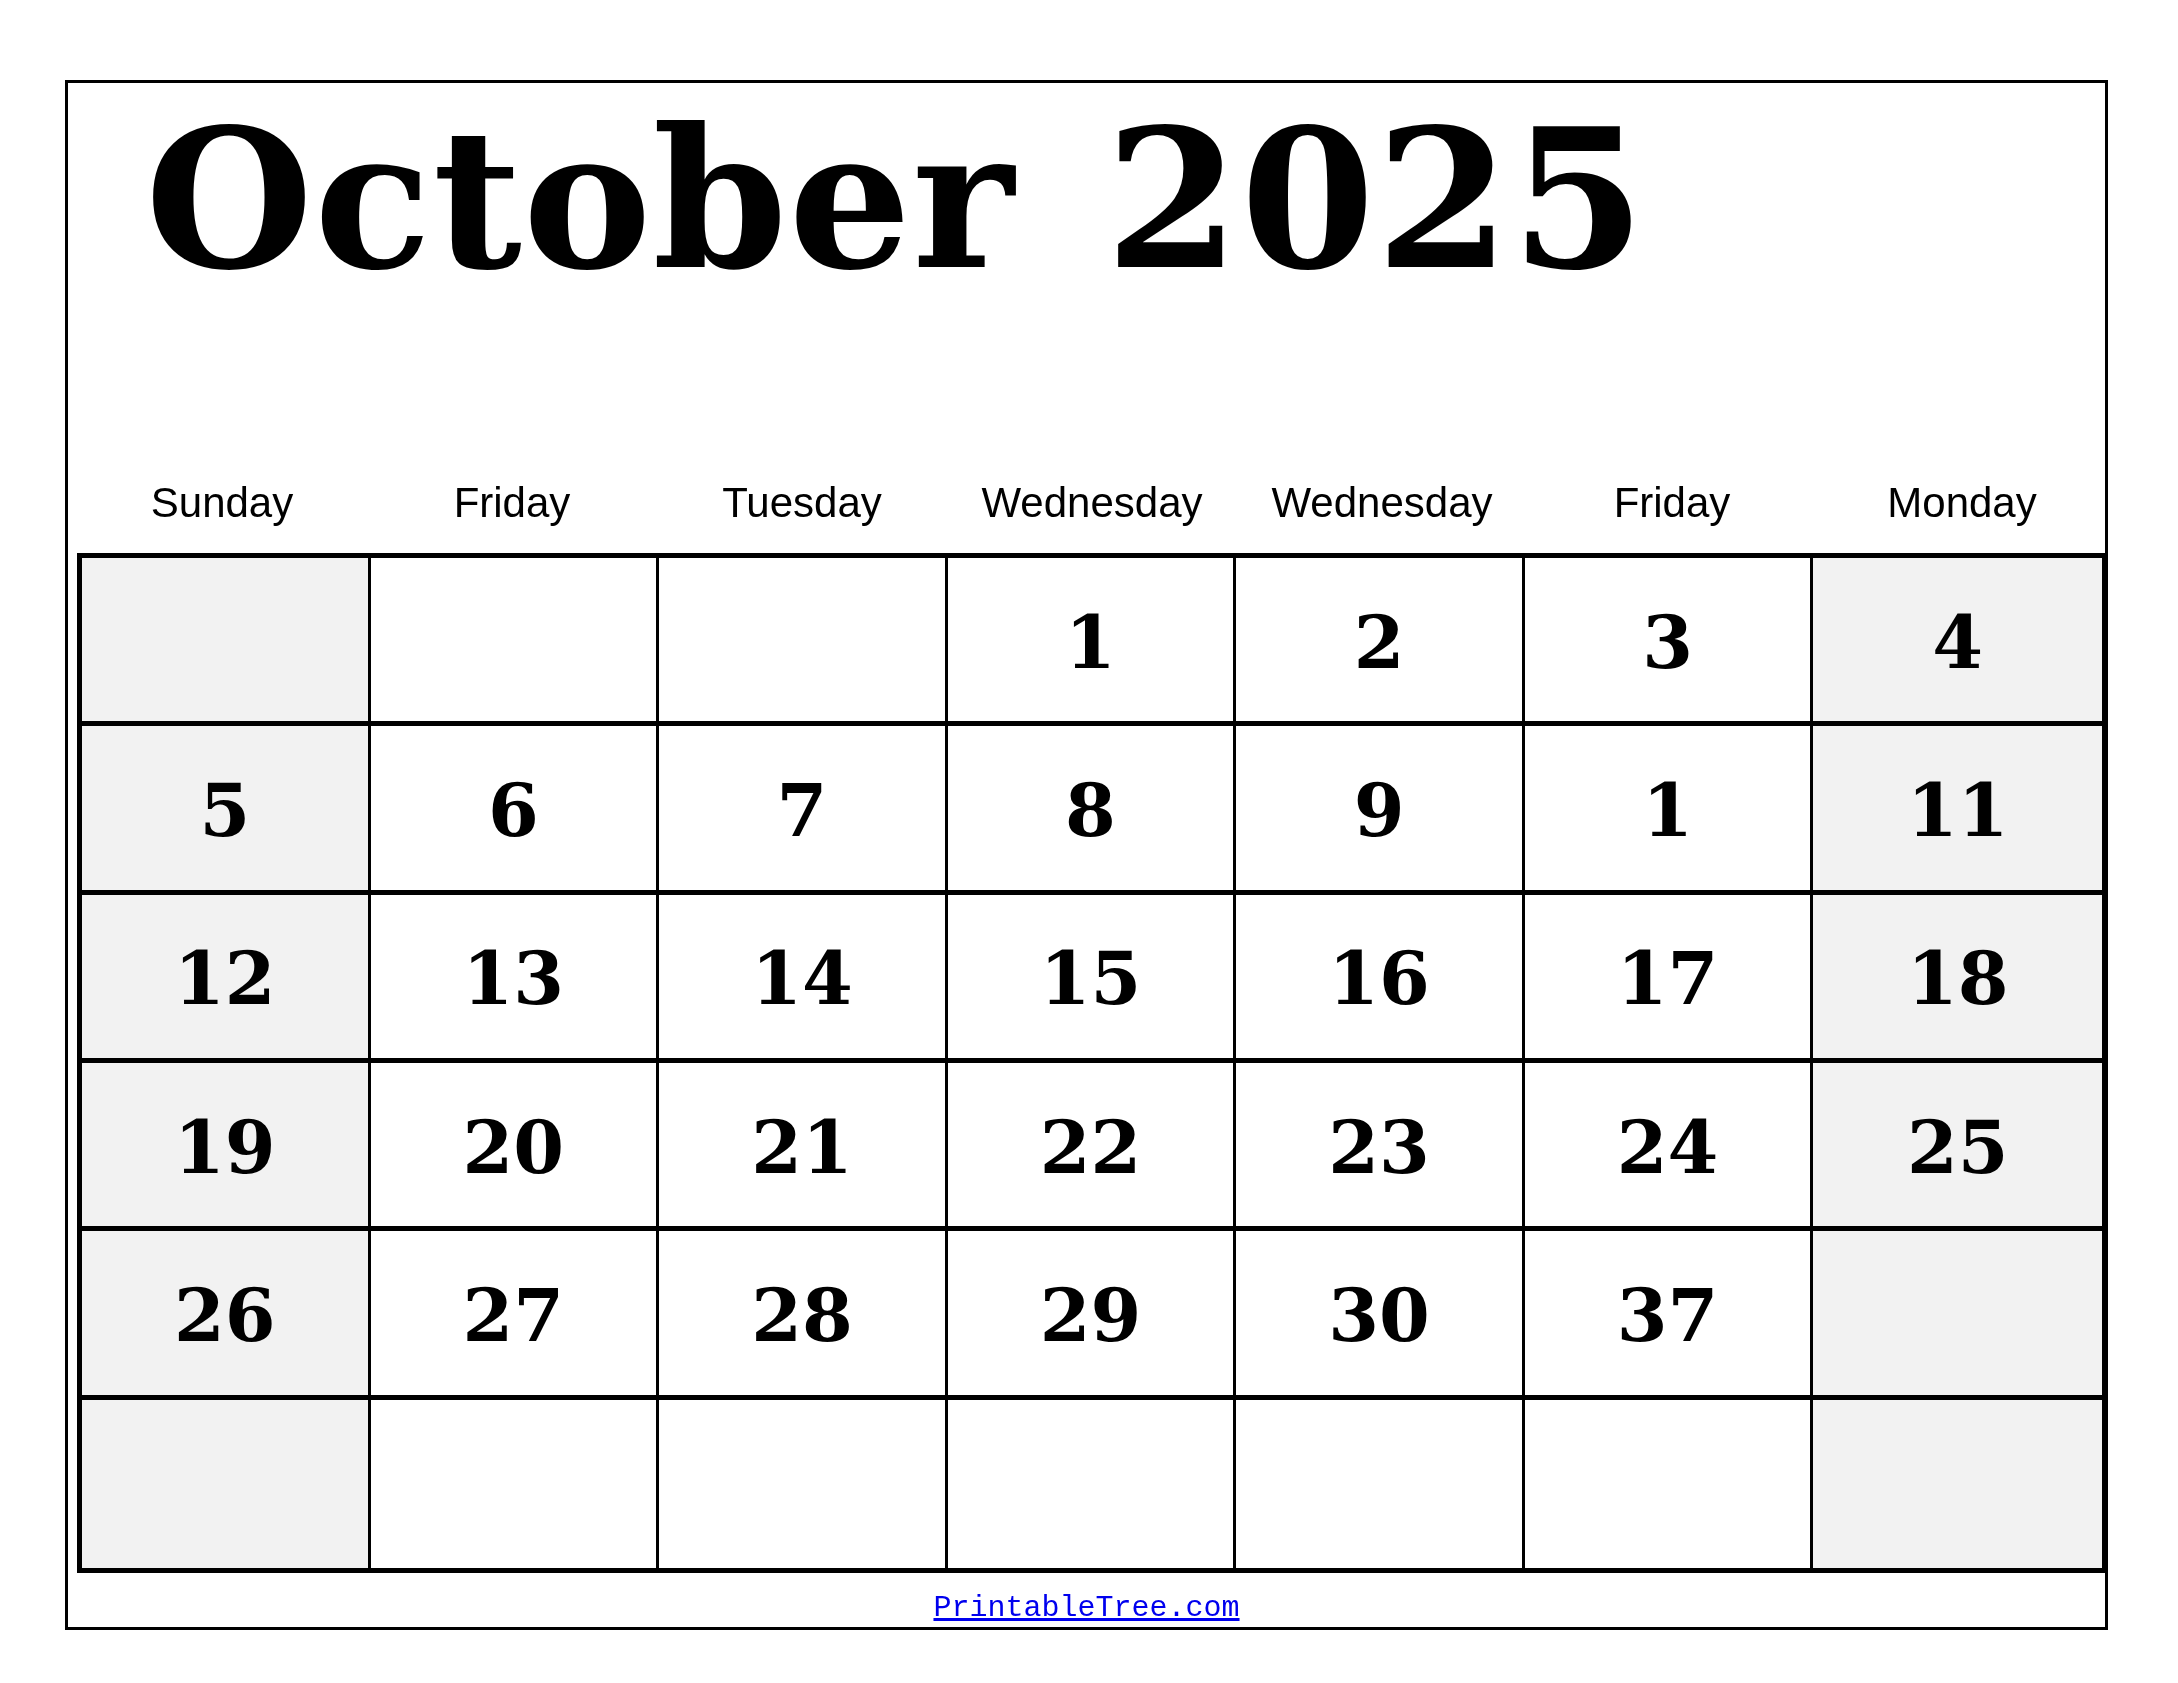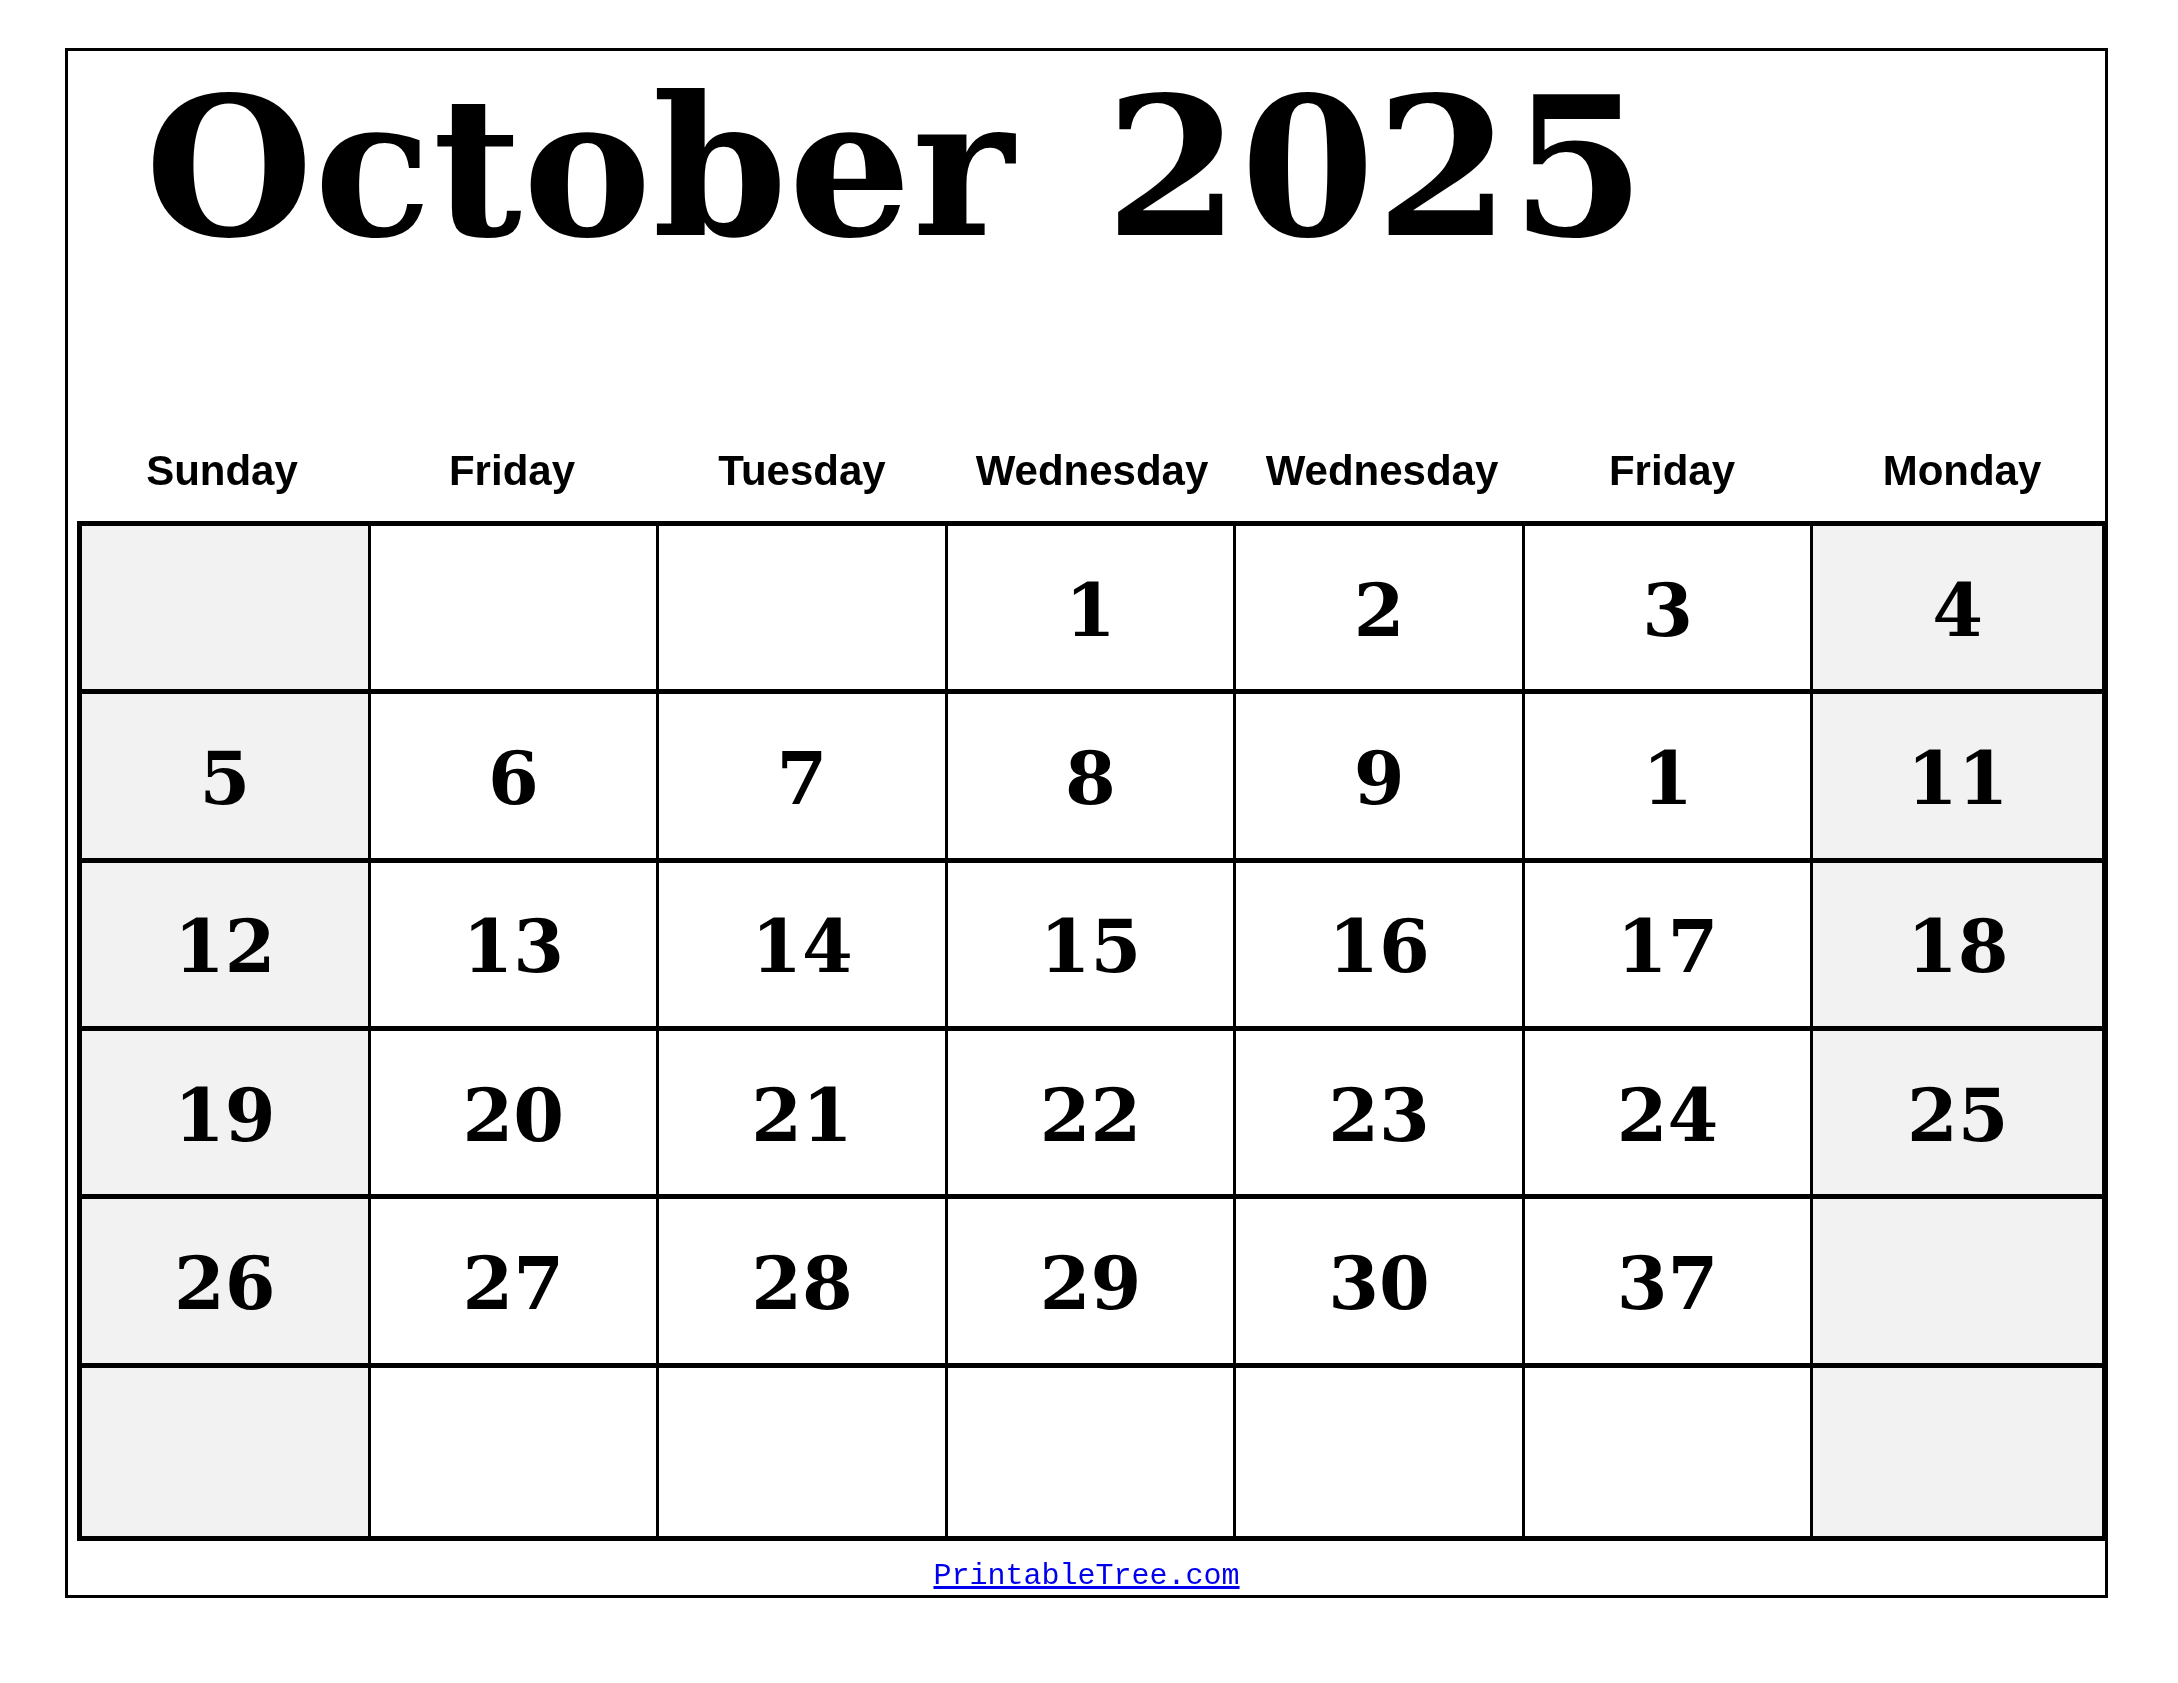--- a/index.html
+++ b/index.html
@@ -13,21 +13,21 @@
   }
   .canvas {
     position: relative;
     width: 2178px;
     height: 1683px;
     background: #ffffff;
   }
   .frame {
     position: absolute;
     left: 65px;
-    top: 48px;
+    top: 80px;
     width: 2043px;
     height: 1550px;
     border: 3px solid var(--line, #000);
     box-sizing: border-box;
     background: #ffffff;
   }
   .title {
     position: absolute;
     left: 77px;
     top: 20px;
@@ -44,21 +44,21 @@
     position: absolute;
     left: 9px;
     top: 396px;
     width: 2030px;
     height: 48px;
     display: flex;
   }
   .day-header {
     flex: 1;
     text-align: center;
-    font-weight: bold;
+    font-weight: normal;
     font-size: 42px;
     line-height: 48px;
     color: var(--text, #000);
     font-family: "Liberation Sans", sans-serif;
   }
   .grid {
     position: absolute;
     left: 9px;
     top: 470px;
     width: 2030px;

